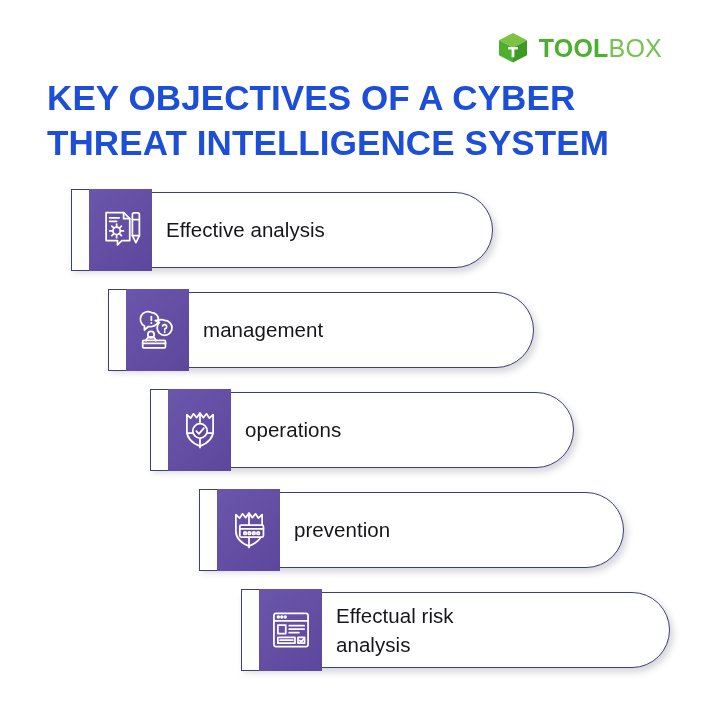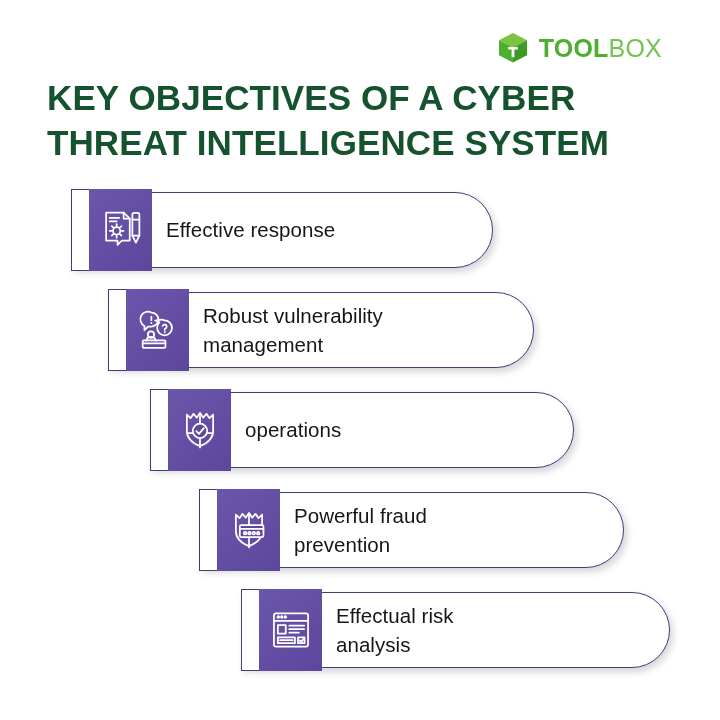--- a/index.html
+++ b/index.html
@@ -52,21 +52,21 @@
 
   
   .title {
     position: absolute;
     left: 47px;
     top: 76px;
     width: 620px;
     font-size: 35px;
     font-weight: bold;
     line-height: 1.28;
-    color: #14532d;
+    color: #1d4ed8;
     letter-spacing: 0.1px;
   }
   .title .line { display: block; }
 
   
   .rows {
     position: absolute;
     left: 0;
     top: 192px;
     width: 720px;
@@ -170,21 +170,21 @@
             <path d="M27 4 v7 h7"></path>
             <path d="M11 10 h11 M11 14 h8"></path>
             <circle cx="19" cy="25" r="4.2"></circle>
             <path d="M19 17.2 v2.6 M19 30.2 v2.6 M11.2 25 h2.6 M24.2 25 h2.6 M13.5 19.5 l1.8 1.8 M22.7 28.7 l1.8 1.8 M24.5 19.5 l-1.8 1.8 M15.3 28.7 l-1.8 1.8"></path>
             <path d="M39 4.5 h4 a2 2 0 0 1 2 2 v24 l-4 8 l-4 -8 v-24 a2 2 0 0 1 2 -2 Z"></path>
             <path d="M37 12 h8 M37 30.5 h8"></path>
           </svg>
         </span>
       </div>
       <div class="row-label" id="label-0" style="left: 166px;">
-        <span>Effective response</span>
+        <span>Effective analysis</span>
       </div>
     </div>
 
     <div class="row">
       <div class="pill" id="pill-1" style="left: 108px; width: 426px;"></div>
       <div class="sliver" id="sliver-1" style="left: 108px;"></div>
       <div class="icon-block" id="iconblock-1" style="left: 126px;">
         <span>
           <svg viewBox="0 0 48 48" fill="none" stroke="#ffffff" stroke-width="2" stroke-linecap="round" stroke-linejoin="round" xmlns="http://www.w3.org/2000/svg">
             <path d="M16.5 4 a8 8 0 1 1 0 16 h-3.5 l-4.5 4 v-4.6 A8 8 0 0 1 16.5 4 Z"></path>
@@ -192,21 +192,20 @@
             <path d="M31.5 13 a8.5 8.5 0 1 1 -8.5 8.5 a8.5 8.5 0 0 1 2.6 -6.1 v-0.1 h-0.1 l-4.7 -2.1 l5.2 -0.7 a8.4 8.4 0 0 1 5.5 0.5 Z"></path>
             <path d="M29.3 19.3 a2.4 2.4 0 1 1 2.5 3.3 v1.3 M31.7 26.2 v0.4"></path>
             <circle cx="16" cy="29.3" r="3.6"></circle>
             <path d="M10.4 36.2 a5.8 5.8 0 0 1 11.2 0"></path>
             <rect x="6.5" y="35.8" width="26" height="8.6" rx="1.2"></rect>
             <path d="M6.5 39.4 h26"></path>
           </svg>
         </span>
       </div>
       <div class="row-label" id="label-1" style="left: 203px;">
-        <span>Robust vulnerability</span>
         <span class="l2">management</span>
       </div>
     </div>
 
     <div class="row">
       <div class="pill" id="pill-2" style="left: 150px; width: 424px;"></div>
       <div class="sliver" id="sliver-2" style="left: 150px;"></div>
       <div class="icon-block" id="iconblock-2" style="left: 168px;">
         <span>
           <svg viewBox="0 0 48 48" fill="none" stroke="#ffffff" stroke-width="2" stroke-linecap="round" stroke-linejoin="round" xmlns="http://www.w3.org/2000/svg">
@@ -234,21 +233,20 @@
             <rect x="13.5" y="18.5" width="27" height="13.5" rx="1.6" fill="#5d479d"></rect>
             <path d="M13.5 22.6 h27"></path>
             <circle cx="19.5" cy="27.6" r="1.5"></circle>
             <circle cx="24.5" cy="27.6" r="1.5"></circle>
             <circle cx="29.5" cy="27.6" r="1.5"></circle>
             <circle cx="34.5" cy="27.6" r="1.5"></circle>
           </svg>
         </span>
       </div>
       <div class="row-label" id="label-3" style="left: 294px;">
-        <span>Powerful fraud</span>
         <span class="l2">prevention</span>
       </div>
     </div>
 
     <div class="row">
       <div class="pill" id="pill-4" style="left: 241px; width: 429px;"></div>
       <div class="sliver" id="sliver-4" style="left: 241px;"></div>
       <div class="icon-block" id="iconblock-4" style="left: 259px;">
         <span>
           <svg viewBox="0 0 48 48" fill="none" stroke="#ffffff" stroke-width="2" stroke-linecap="round" stroke-linejoin="round" xmlns="http://www.w3.org/2000/svg">

